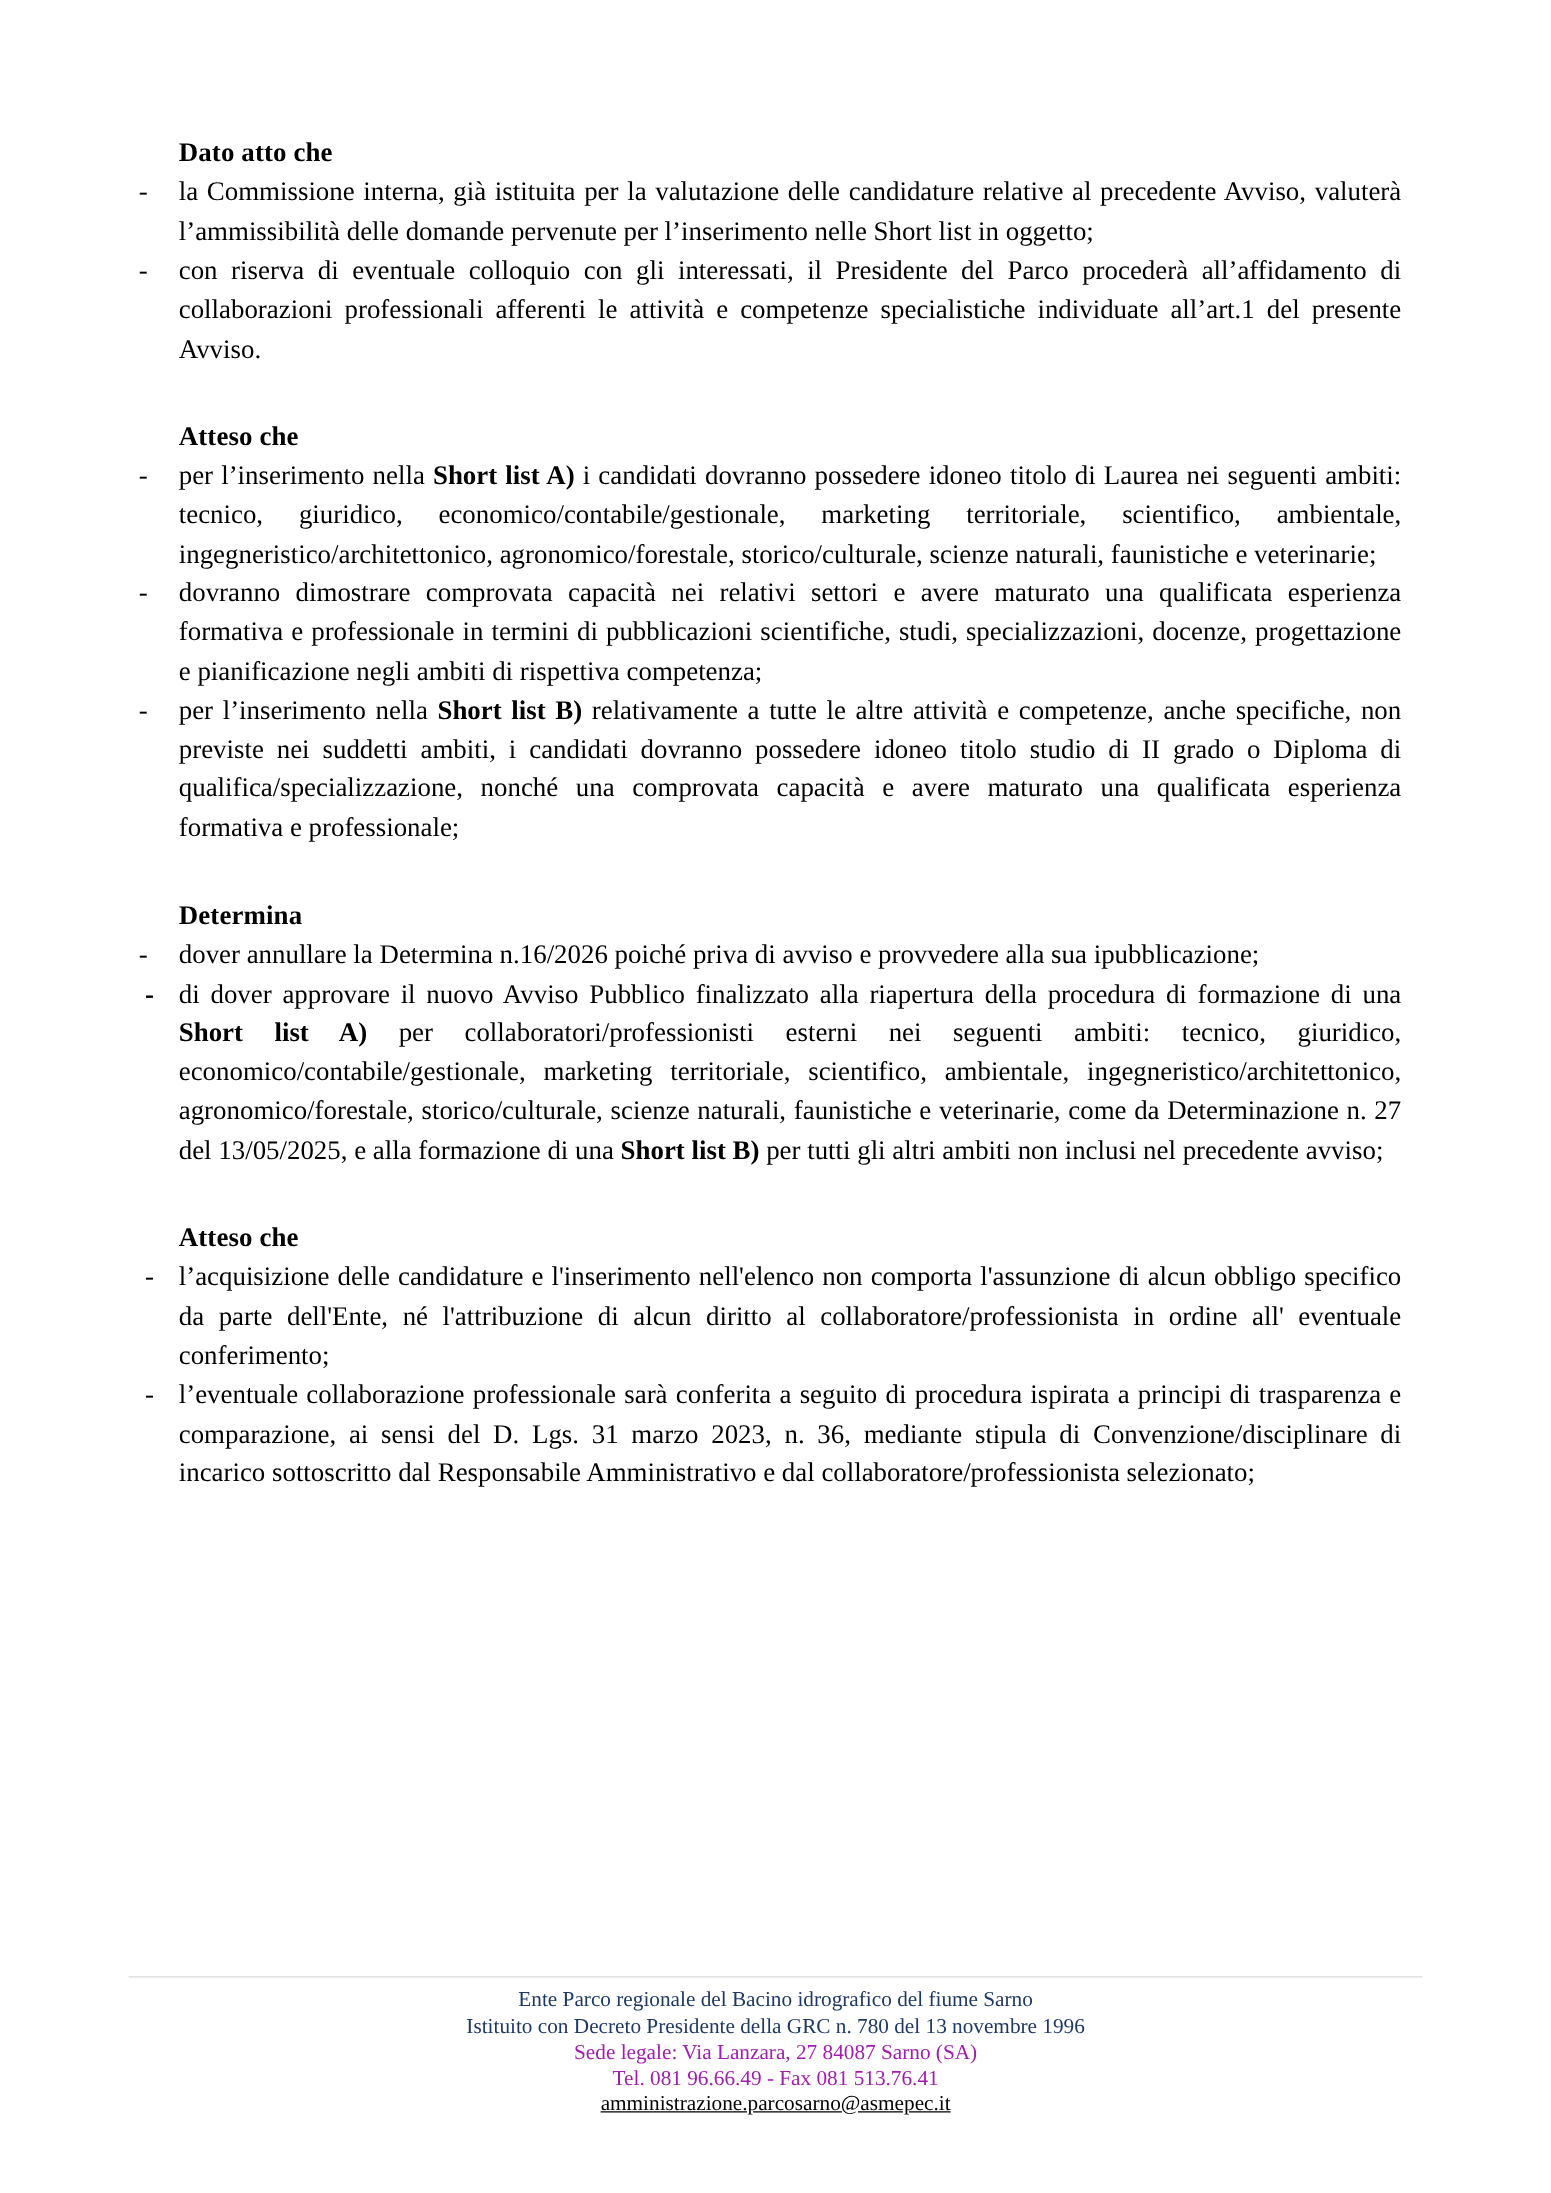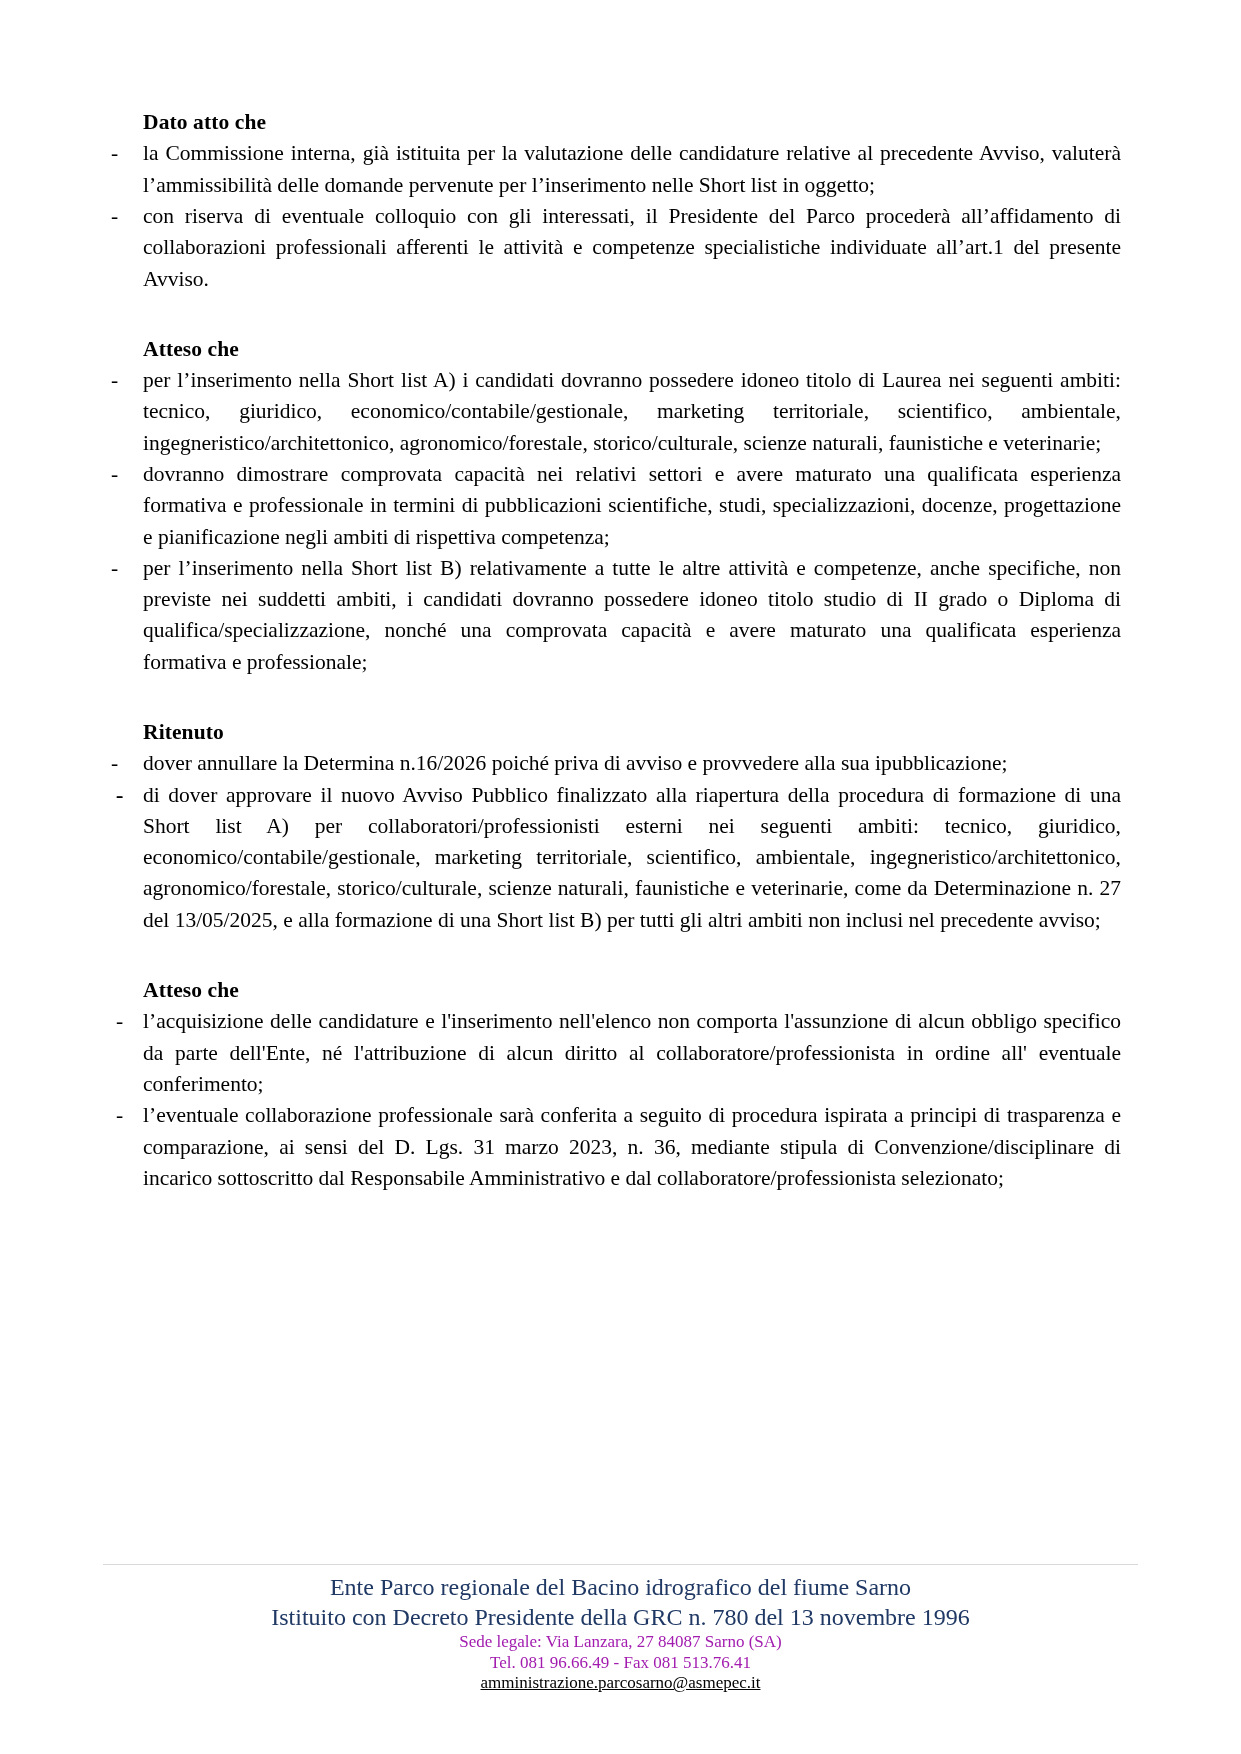--- a/index.html
+++ b/index.html
@@ -69,21 +69,21 @@
 
   
   li.wide {
     line-height: 2.08;
   }
   li.wide .dash { line-height: 2.08; }
 
   
   .gap-lg { height: 40px; }
 
-  b, .b { font-weight: normal; }
+  b, .b { font-weight: bold; }
 
   
   .footer {
     position: absolute;
     left: 103px;
     right: 103px;
     bottom: 60px;
     text-align: center;
   }
   .footer-rule {
@@ -91,21 +91,21 @@
     border-top: 1px solid #d9d9d9;
     margin: 0 0 8px 0;
     width: 100%;
   }
   .footer-line {
     line-height: 1.22;
     white-space: nowrap;
   }
   .footer-org1, .footer-org2 {
     color: #1f3864;
-    font-size: 24px;
+    font-size: 17px;
   }
   .footer-addr, .footer-tel, .footer-cf {
     color: #a21caf;
     font-size: 17px;
   }
   .footer-email {
     color: #000000;
     font-size: 17px;
     text-decoration: underline;
     margin-top: 32px;
@@ -132,21 +132,21 @@
       <ul class="bullets">
         <li><span class="dash">-</span><span>per l’inserimento nella </span><b>Short list A)</b><span> i candidati dovranno possedere idoneo titolo di Laurea nei seguenti ambiti: tecnico, giuridico, economico/contabile/gestionale, marketing territoriale, scientifico, ambientale, ingegneristico/architettonico, agronomico/forestale, storico/culturale, scienze naturali, faunistiche e veterinarie;</span></li>
         <li><span class="dash">-</span><span>dovranno dimostrare comprovata capacità nei relativi settori e avere maturato una qualificata esperienza formativa e professionale in termini di pubblicazioni scientifiche, studi, specializzazioni, docenze, progettazione e pianificazione negli ambiti di rispettiva competenza;</span></li>
         <li><span class="dash">-</span><span>per l’inserimento nella </span><b>Short list B)</b><span> relativamente a tutte le altre attività e competenze, anche specifiche, non previste nei suddetti ambiti, i candidati dovranno possedere idoneo titolo studio di II grado o Diploma di qualifica/specializzazione, nonché una comprovata capacità e avere maturato una qualificata esperienza formativa e professionale;</span></li>
       </ul>
     </div>
 
     <div class="gap-lg"></div>
 
     <div>
-      <div class="section-heading">Ritenuto</div>
+      <div class="section-heading">Determina</div>
       <ul class="bullets">
         <li class="wide"><span class="dash">-</span><span>dover annullare la Determina n.16/2026 poiché priva di avviso e provvedere alla sua ipubblicazione;</span></li>
         <li class="noj dash-right"><span class="dash">-</span></li>
         <li class="dash-right"><span class="dash">-</span><span>di dover approvare il nuovo Avviso Pubblico finalizzato alla riapertura della procedura di formazione di una </span><b>Short list A)</b><span> per collaboratori/professionisti esterni nei seguenti ambiti: tecnico, giuridico, economico/contabile/gestionale, marketing territoriale, scientifico, ambientale, ingegneristico/architettonico, agronomico/forestale, storico/culturale, scienze naturali, faunistiche e veterinarie, come da Determinazione n. 27 del 13/05/2025, e alla formazione di una </span><b>Short list B)</b><span> per tutti gli altri ambiti non inclusi nel precedente avviso;</span></li>
       </ul>
     </div>
 
     <div class="gap-lg"></div>
 
     <div>

